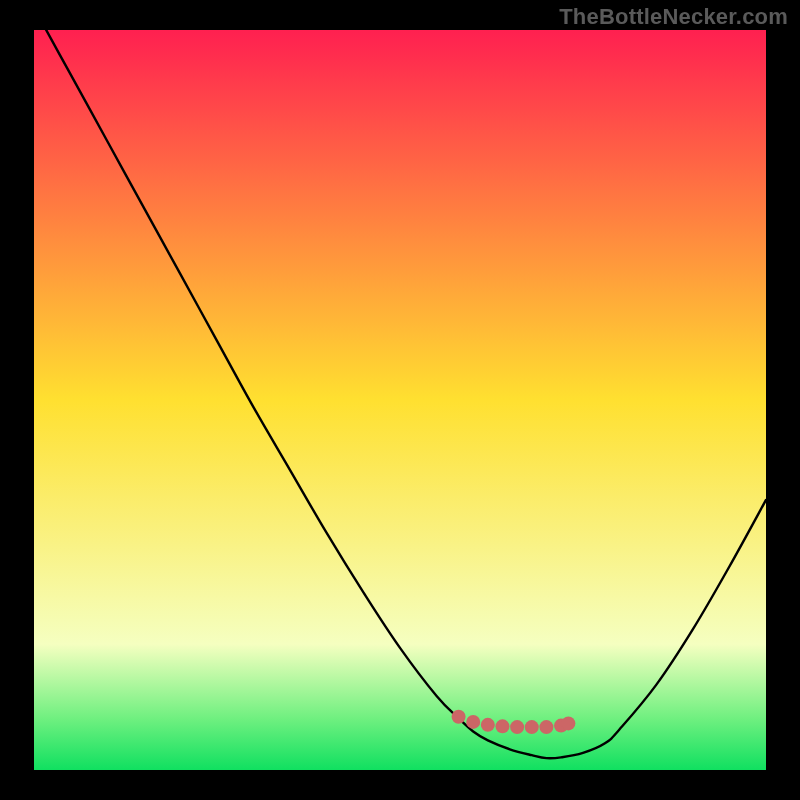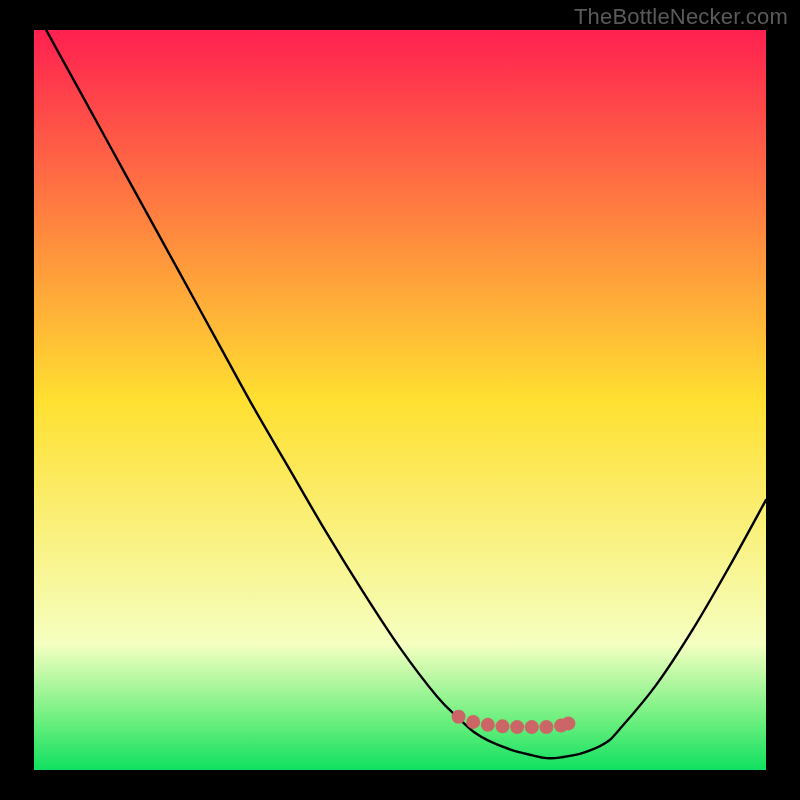--- a/index.html
+++ b/index.html
@@ -9,21 +9,21 @@
     width: 800px;
     height: 800px;
     background: #000;
   }
   .watermark {
     position: absolute;
     top: 4px;
     right: 12px;
     font-family: Arial, Helvetica, sans-serif;
     font-size: 22px;
-    font-weight: 400;
+    font-weight: 700;
     color: #5a5a5a;
     letter-spacing: 0.2px;
     user-select: none;
   }
   .plot-svg {
     position: absolute;
     left: 0; top: 0;
     width: 800px;
     height: 800px;
     display: block;

